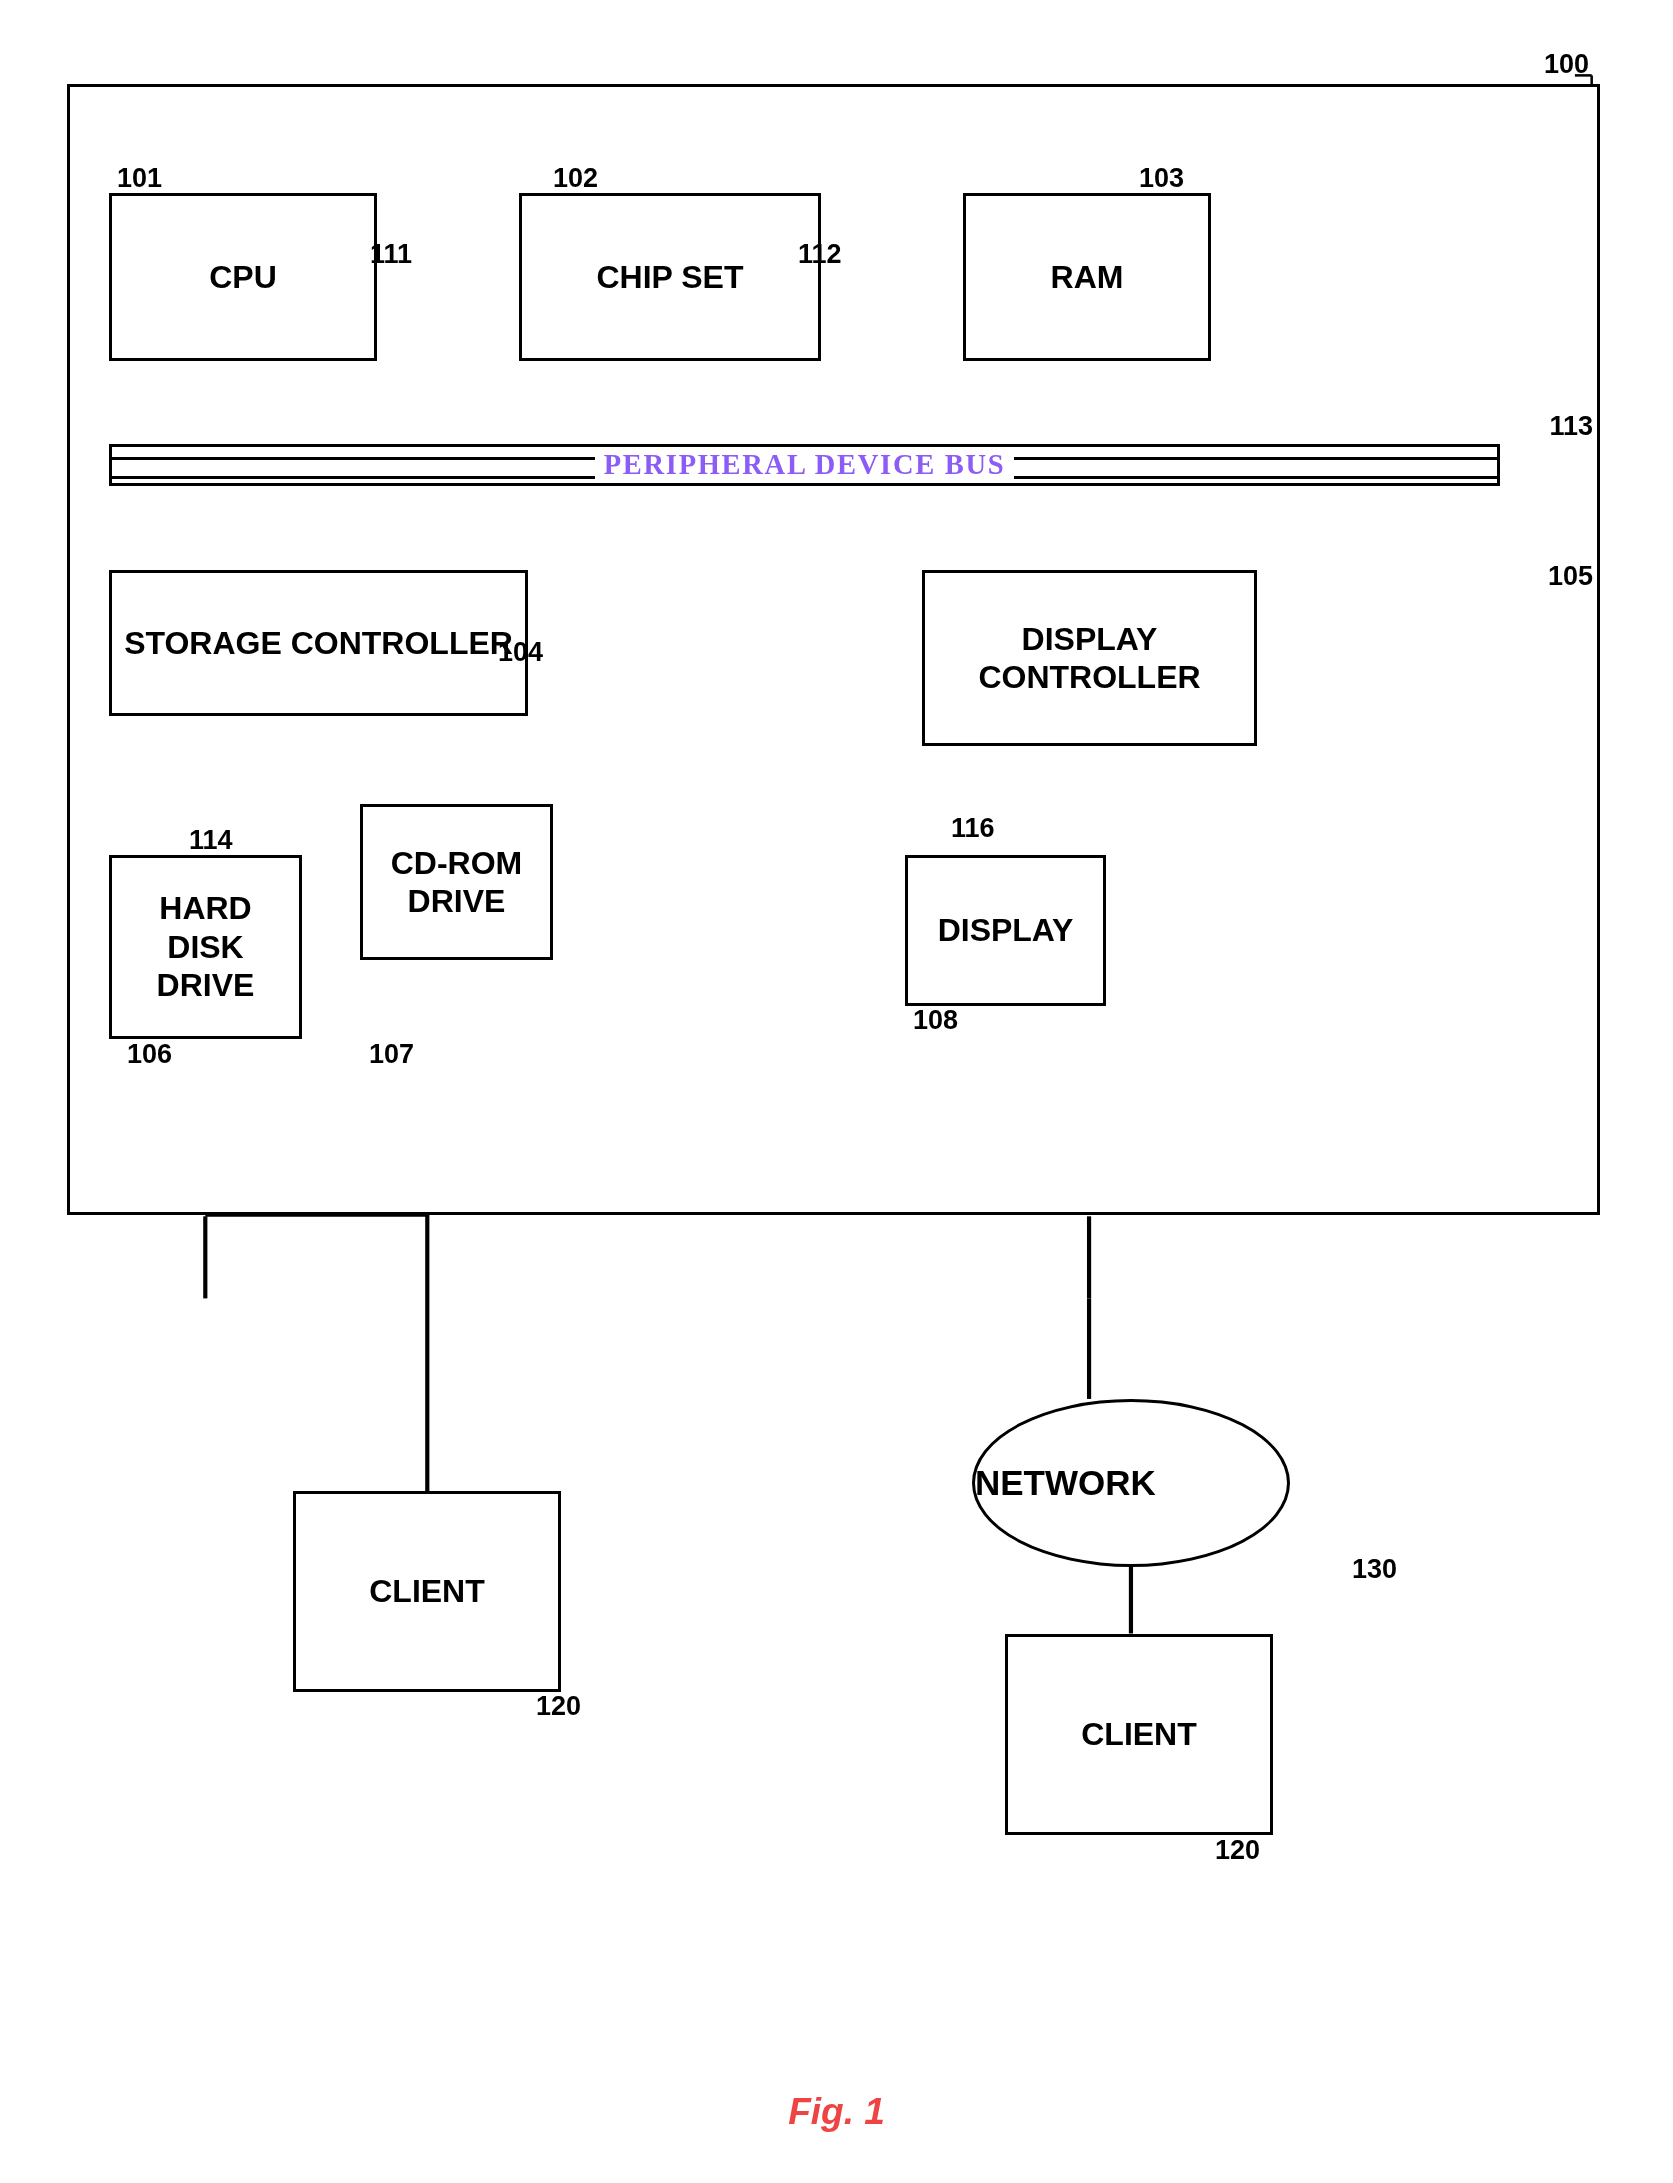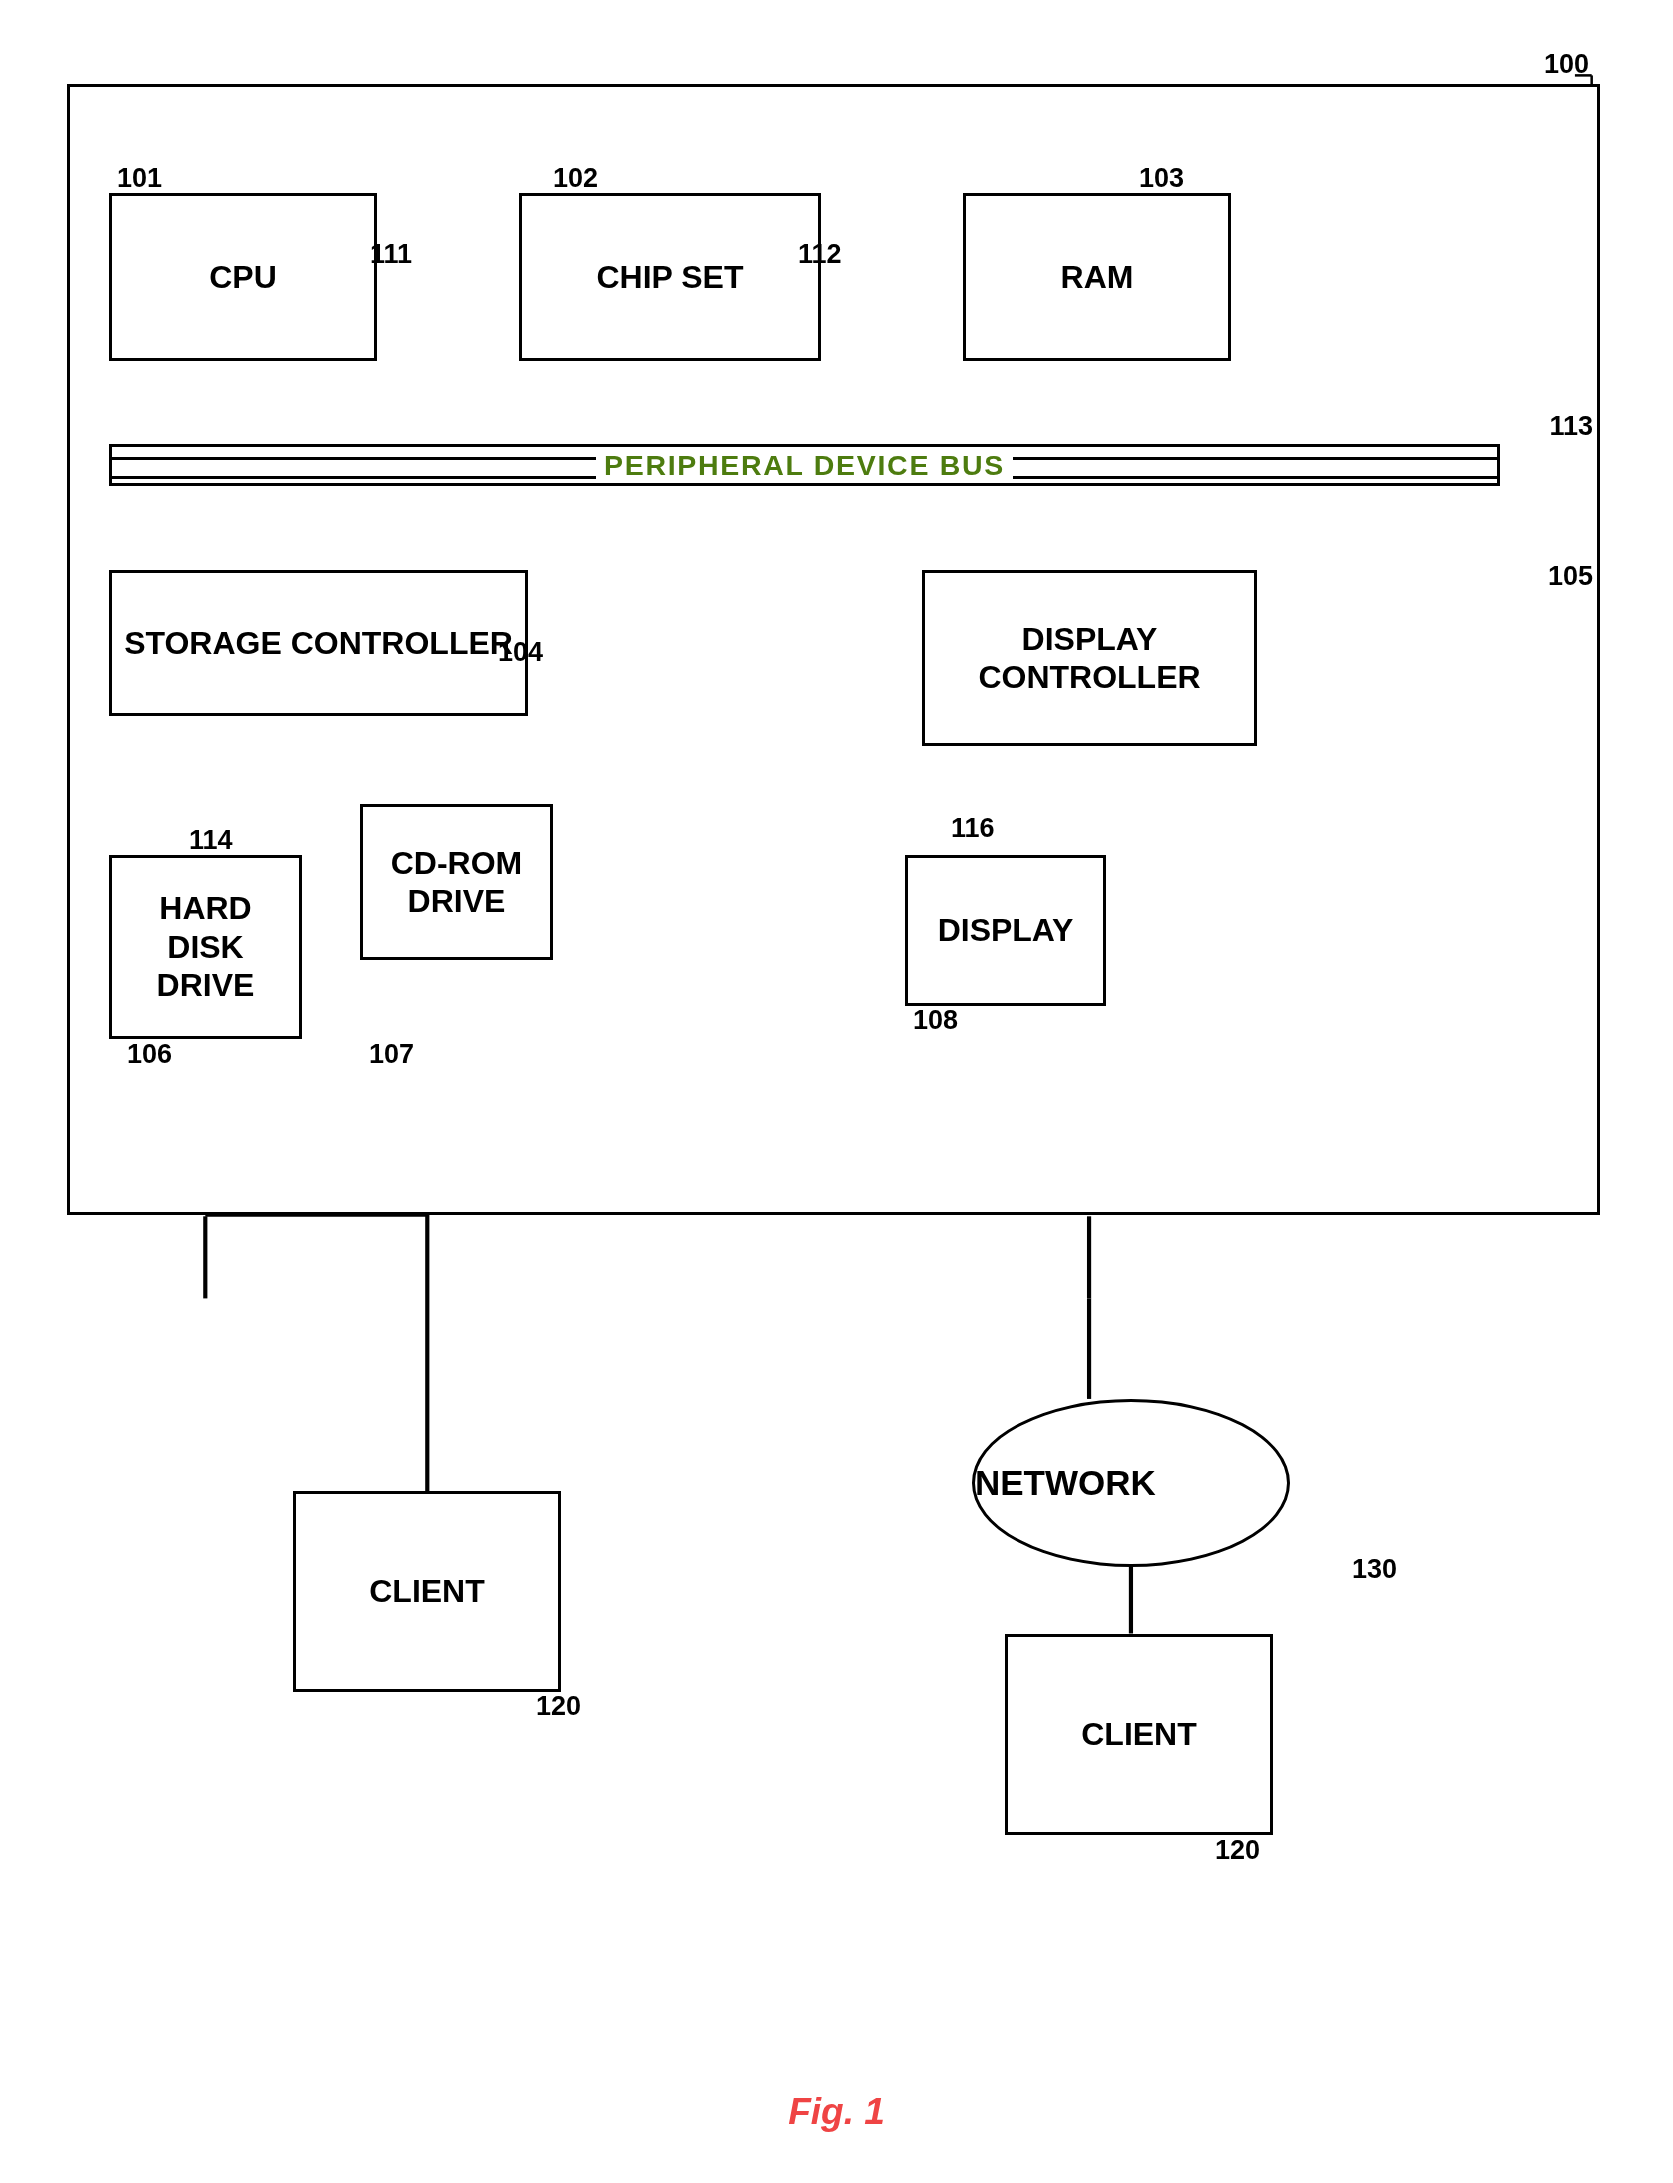--- a/index.html
+++ b/index.html
@@ -68,29 +68,30 @@
       left: 519px;
       top: 193px;
       width: 302px;
       height: 168px;
     }
 
     
     .ram-box {
       left: 963px;
       top: 193px;
-      width: 268px;
+      width: 248px;
       height: 168px;
     }
 
     .bus-label {
       font-size: 28.5px;
       font-weight: bold;
-      color: #4d7c0f;
+      color: #8b5cf6;
       letter-spacing: 1.7px;
+      font-family: Liberation Serif, serif;
     }
 
     
     .storage-box {
       left: 109px;
       top: 570px;
       width: 419px;
       height: 146px;
     }
 

